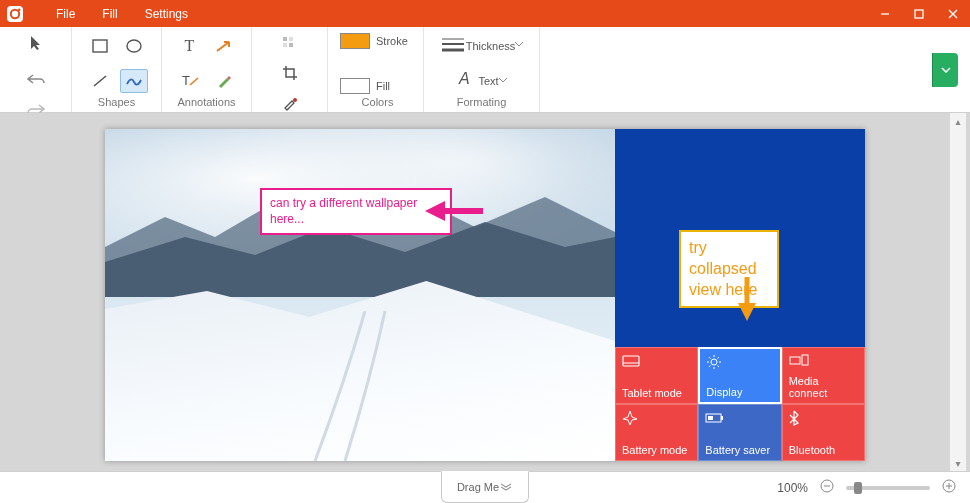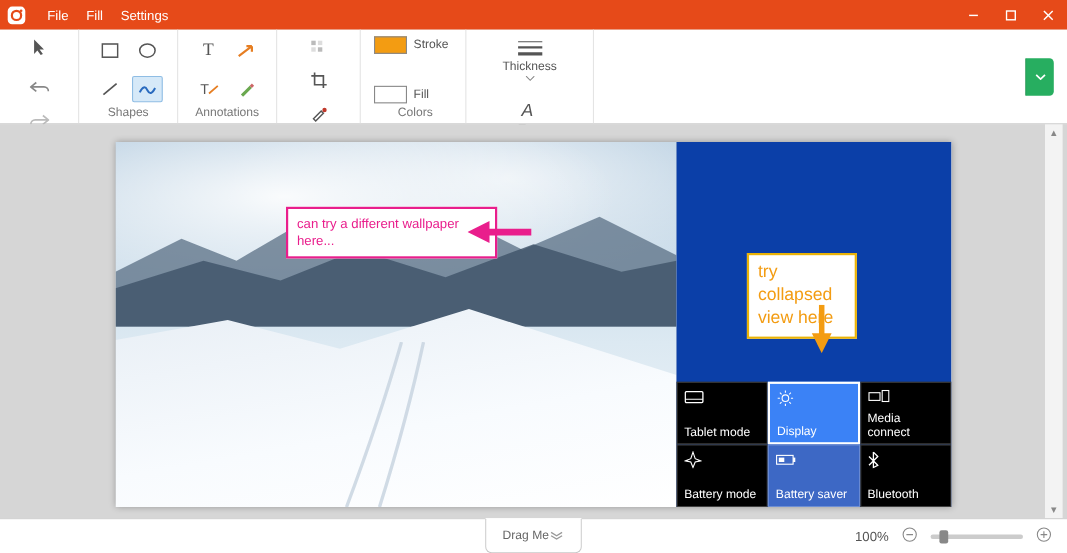--- a/index.html
+++ b/index.html
@@ -1,50 +1,50 @@
 <!DOCTYPE html>
 <html><head>
 <meta charset="utf-8">
 <style>
   * { box-sizing: border-box; margin: 0; padding: 0; font-family: "Segoe UI", Arial, sans-serif; }
   body { width: 970px; height: 503px; overflow: hidden; background: #d6d6d6; }
   .titlebar { height: 27px; background: #e64a19; display: flex; align-items: center; color: #fff; }
   .titlebar .logo { width: 20px; height: 20px; margin-left: 5px; display:flex; align-items:center; justify-content:center;}
-  .titlebar .menus { display: flex; gap: 0; margin-left: 10px; }
+  .titlebar .menus { display: flex; gap: 11px; margin-left: 23px; }
   .titlebar .menus span { font-size: 12px; padding: 0 8px; cursor: default; }
   .winctrls { margin-left: auto; display: flex; }
   .winctrls div { width: 34px; height: 27px; display:flex; align-items:center; justify-content:center; }
   .ribbon { height: 86px; background: #fff; border-bottom: 1px solid #d0d0d0; display: flex; align-items:stretch; position: relative; }
   .group { border-right: 1px solid #e4e4e4; display:flex; flex-direction:column; align-items:center; padding: 4px 8px 2px 8px; }
   .group-tools { flex:1; display:flex; align-items:center; justify-content:center; gap:6px; flex-wrap:wrap; }
   .group-label { font-size: 11px; color: #777; margin-top: auto; padding-bottom: 2px; }
   .toolbtn { width: 28px; height: 24px; display:flex; align-items:center; justify-content:center; border:1px solid transparent; border-radius:2px; }
   .toolbtn.selected { background:#d6e9f8; border-color:#8fbde4; }
   .colors-group .row { display:flex; align-items:center; gap:6px; margin:2px 0;}
   .swatch { width:30px; height:16px; border:1px solid #888;}
   .swatch.orange{ background:#f39c12;}
   .swatch.white{ background:#fff;}
   .clabel { font-size:11px; color:#555;}
-  .fmt-col { display:flex; flex-direction:column; align-items:center; font-size:11px; color:#555; padding: 4px 8px;}
+  .fmt-col { display:flex; flex-direction:row; align-items:center; font-size:11px; color:#555; padding: 4px 8px;}
   .fmt-col svg { margin-bottom:4px;}
   .savebtn-wrap { position:absolute; right:12px; top:50%; transform:translateY(-50%); display:flex;}
   .savebtn { background:#27ae60; color:#fff; border:none; height:34px; padding:0 14px; display:flex; align-items:center; gap:8px; font-size:14px; border-radius:4px 0 0 4px;}
   .savebtn-drop { background:#27ae60; border-left:1px solid #1e8c4a; width:26px; height:34px; display:flex; align-items:center; justify-content:center; border-radius:0 4px 4px 0;}
   .canvas-area { position: relative; height: 358px; background:#d6d6d6; display:flex; justify-content:center; padding-top:16px;}
   .scroll-track { position:absolute; right:4px; top:0; bottom:0; width:16px; background:#f3f3f3;}
   .scroll-up,.scroll-down{ height:16px; display:flex; align-items:center; justify-content:center; color:#888; font-size:10px;}
   .image-wrap { width:760px; height:332px; position:relative; box-shadow:0 0 6px rgba(0,0,0,0.3); overflow:hidden;}
   .mountain { position:absolute; left:0; top:0; width:510px; height:332px; background:linear-gradient(to bottom,#b6cde0 0%,#dce9f2 55%,#f2f6fa 100%);}
   .clouds{position:absolute; left:0; top:0; width:100%; height:50%; background:radial-gradient(ellipse at 30% 30%, rgba(255,255,255,0.9), rgba(255,255,255,0) 60%), radial-gradient(ellipse at 70% 20%, rgba(255,255,255,0.7), rgba(255,255,255,0) 50%);}
   .ridge{position:absolute; left:0; top:48px; width:100%; height:120px;}
   .snow{position:absolute; left:0; bottom:0; width:100%; height:200px; background:linear-gradient(170deg,#e6edf4 0%,#f8fbfe 60%,#ffffff 100%); clip-path: polygon(0 24%, 20% 15%, 40% 28%, 63% 10%, 100% 40%, 100% 100%, 0 100%);}
   .tracks{position:absolute; left:200px; bottom:0; width:140px; height:150px;}
   .panel { position:absolute; right:0; top:0; width:250px; height:332px; background:#0b3fa8;}
   .tiles { position:absolute; left:0; bottom:0; width:250px; display:grid; grid-template-columns: repeat(3, 1fr); }
-  .tile { height:57px; border:1px solid rgba(255,255,255,0.25); color:#fff; font-size:11px; padding:4px 6px; display:flex; flex-direction:column; justify-content:space-between; background:#000000;}
+  .tile { height:57px; border:1px solid rgba(255,255,255,0.25); color:#fff; font-size:11px; padding:4px 6px; display:flex; flex-direction:column; justify-content:space-between; background:#ef4444;}
   .tile.selected { border:2px solid #fff; background:#3b82f6;}
   .tile.light { background:#3d68c5;}
   .tile .ticon { height:18px; display:flex; align-items:center;}
   .note-pink { position:absolute; left:155px; top:59px; width:192px; border:2px solid #e91e8c; background:#fff; font-size:12px; color:#e91e8c; padding:6px 8px; line-height:1.3;}
   .arrow-pink { position:absolute; left:320px; top:70px; width:60px; height:24px;}
   .note-orange { position:absolute; right:86px; top:101px; width:100px; border:2px solid #eab308; background:#fff; font-size:16px; color:#f39c12; padding:6px 8px; line-height:1.3;}
   .arrow-orange { position:absolute; right:106px; top:148px; width:24px; height:44px;}
   .statusbar { position:absolute; left:0; right:0; bottom:0; height:32px; background:#fff; border-top:1px solid #d0d0d0; display:flex; align-items:center;}
   .drag-tab { position:absolute; left:50%; transform:translateX(-50%); top:-1px; width:88px; height:32px; border:1px solid #c8c8c8; border-top:1px solid #fff; background:#fff; border-radius:0 0 6px 6px; display:flex; flex-direction:row; align-items:center; justify-content:center; font-size:11px; color:#666;}
   .zoom { margin-left:auto; display:flex; align-items:center; gap:12px; padding-right:14px; font-size:12px; color:#555;}

